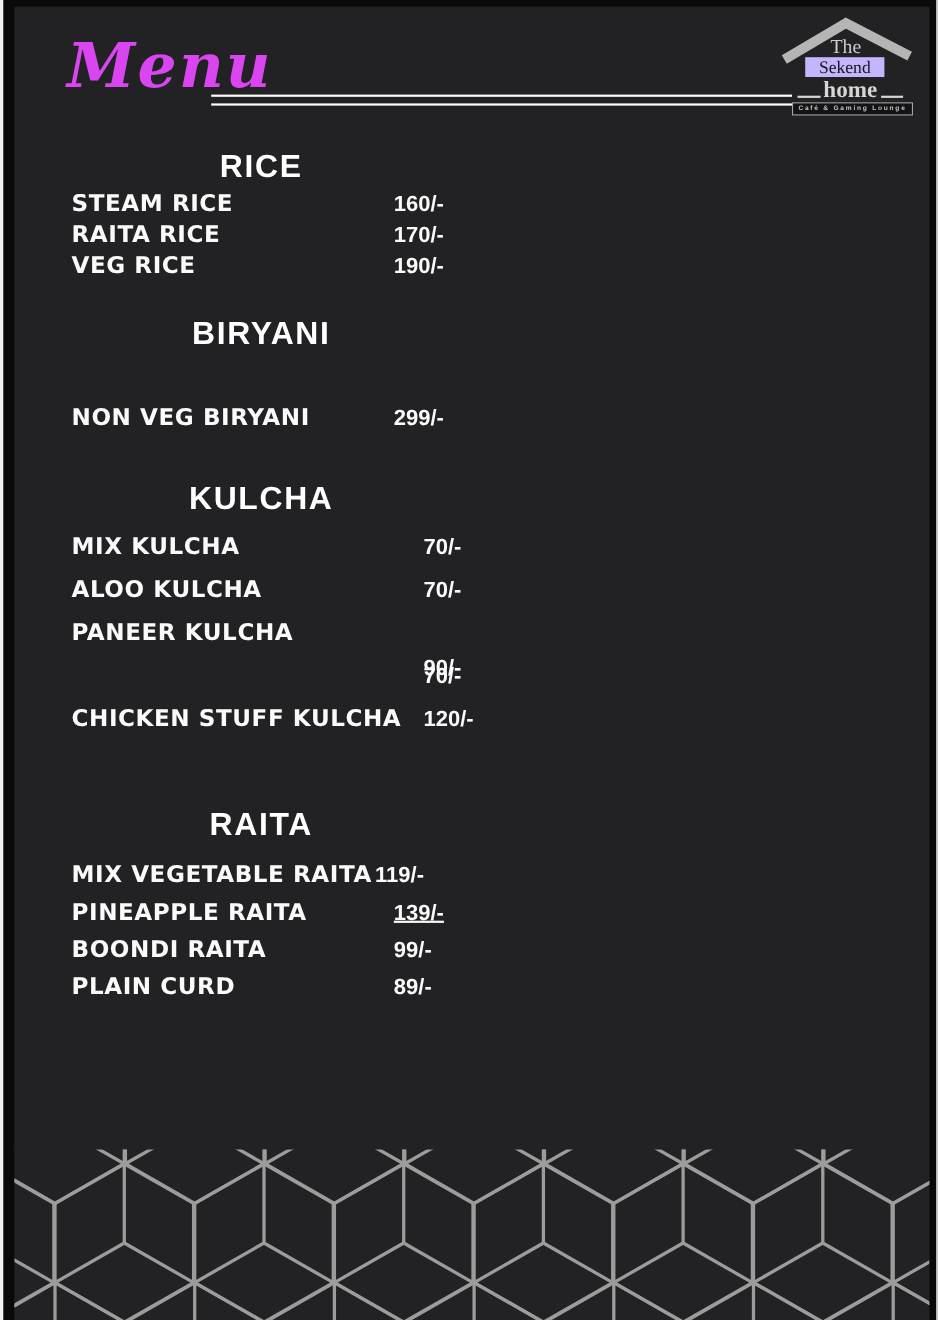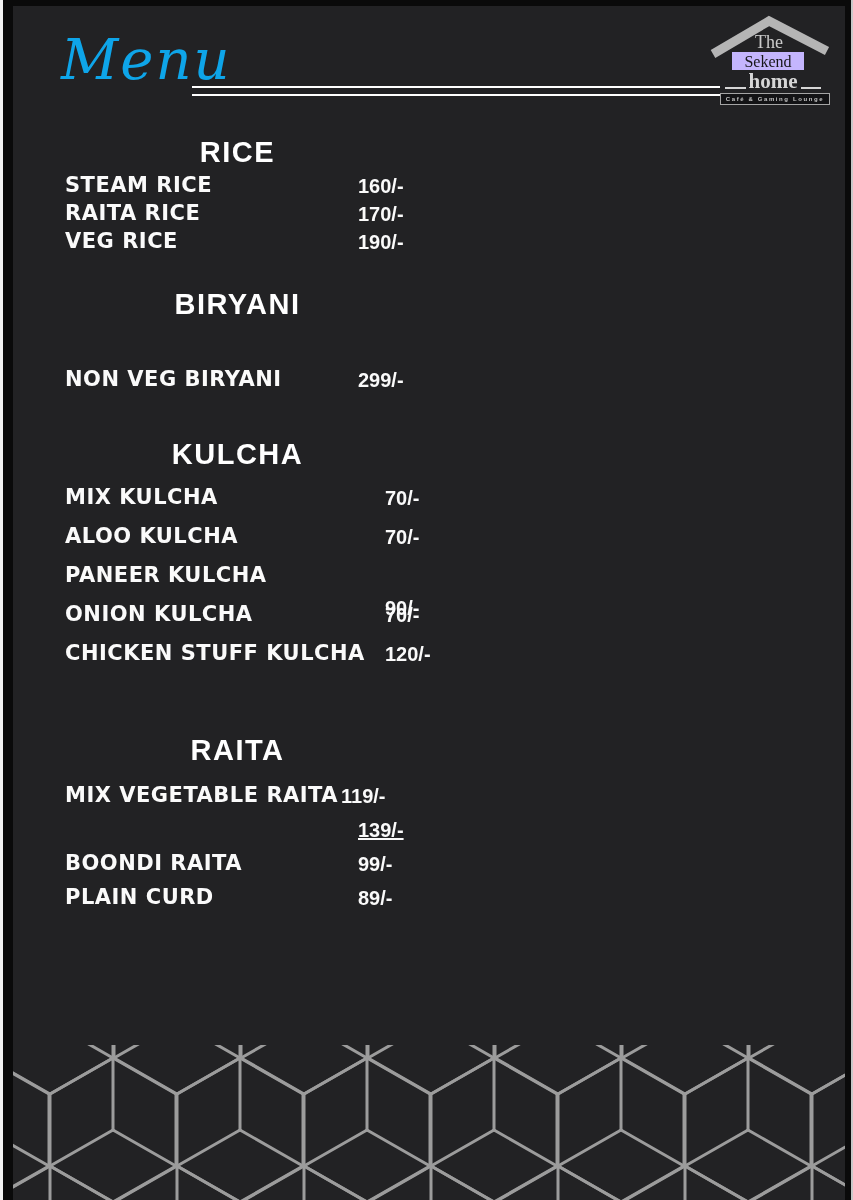--- a/index.html
+++ b/index.html
@@ -16,22 +16,22 @@
   .edge-sliver-right{
     position:absolute;right:0;top:0;width:2px;height:1200px;background:#c9c9c9;z-index:5;
   }
   .page{
     position:absolute;left:13px;top:6px;width:832px;height:1194px;
     background:#222224;overflow:hidden;
   }
   
   .menu-title{
     position:absolute;left:48px;top:26px;
-    font-family:"DejaVu Serif",serif;font-style:italic;font-weight:normal;
-    font-size:56px;line-height:1;color:#0ea5e9;
+    font-family:"DejaVu Serif",serif;font-style:italic;font-weight:bold;
+    font-size:56px;line-height:1;color:#d946ef;
     letter-spacing:2px;
   }
   .title-underline{
     position:absolute;left:179px;top:80px;width:528px;height:6px;
     border-top:2px solid #ffffff;border-bottom:2px solid #ffffff;
   }
   
   .logo{position:absolute;left:690px;top:2px;width:132px;height:96px;}
   .logo-roof{position:absolute;left:0;top:0;width:132px;height:52px;}
   .logo-the{
@@ -133,33 +133,33 @@
       </div>
       <div class="menu-row" style="top: 517px;">
         <span class="item-label">ALOO KULCHA</span>
         <span class="item-price" style="left: 320px;">70/-</span>
       </div>
       <div class="menu-row" style="top: 556px;">
         <span class="item-label">PANEER KULCHA</span>
         <span class="item-price" style="left: 320px; margin-top: 32px;">90/-</span>
       </div>
       <div class="menu-row" style="top: 595px;">
-        <span class="item-label">ONION KULCHA</span>
         <span class="item-price" style="left: 320px;">70/-</span>
       </div>
       <div class="menu-row" style="top: 634px;">
         <span class="item-label">CHICKEN STUFF KULCHA</span>
         <span class="item-price" style="left: 320px;">120/-</span>
       </div>
       <div class="section-header" style="top: 730px;">RAITA</div>
       <div class="menu-row" style="top: 776px;">
         <span class="item-label">MIX VEGETABLE RAITA</span>
         <span class="item-price" style="left: 276px;">119/-</span>
       </div>
       <div class="menu-row" style="top: 810px;">
+        <span class="item-label">PINEAPPLE RAITA</span>
         <span class="item-price" style="left: 293px; text-decoration: underline;">139/-</span>
       </div>
       <div class="menu-row" style="top: 844px;">
         <span class="item-label">BOONDI RAITA</span>
         <span class="item-price" style="left: 293px;">99/-</span>
       </div>
       <div class="menu-row" style="top: 878px;">
         <span class="item-label">PLAIN CURD</span>
         <span class="item-price" style="left: 293px;">89/-</span>
       </div>

